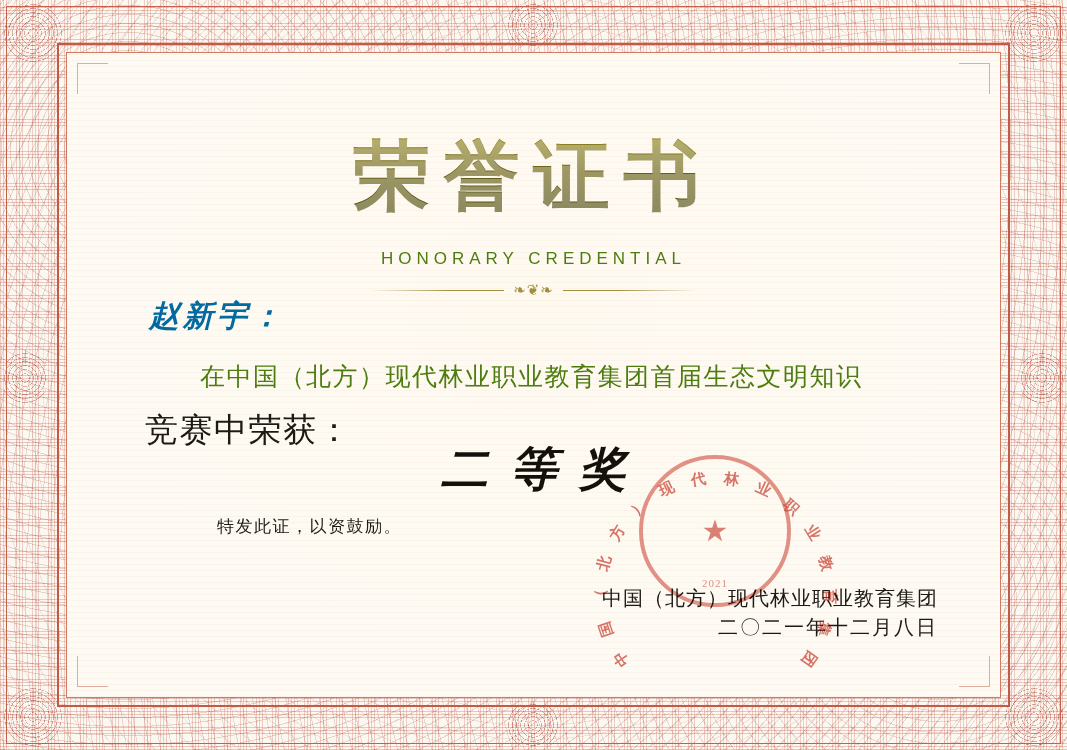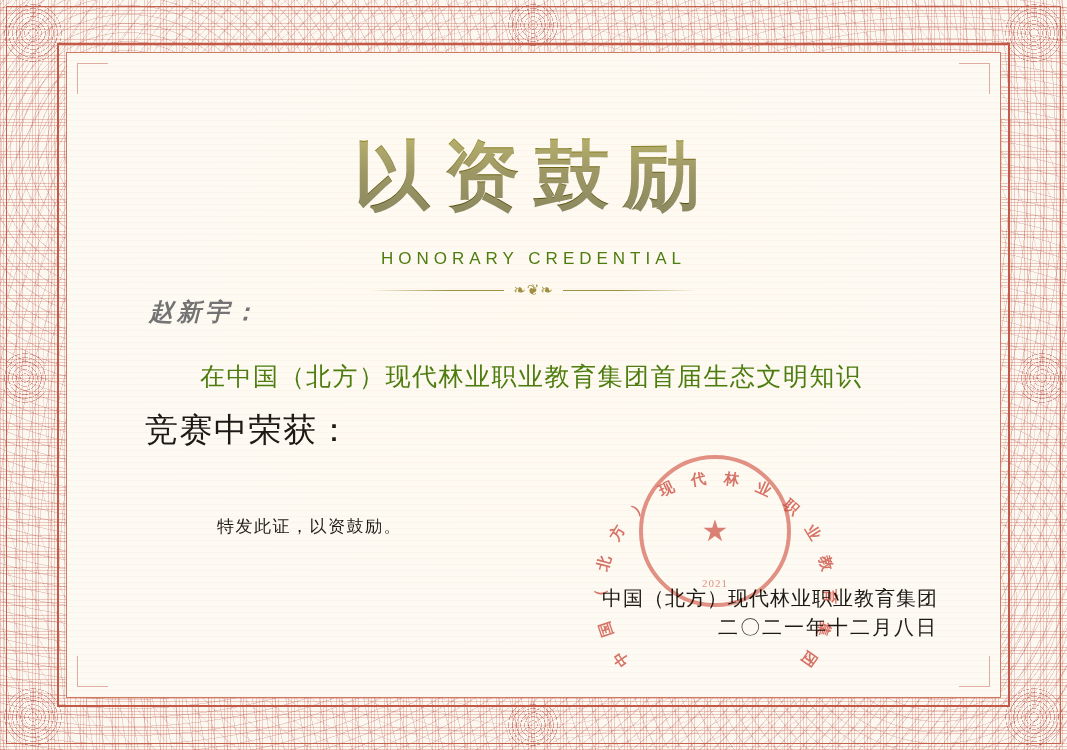--- a/index.html
+++ b/index.html
@@ -170,25 +170,25 @@
     margin: 0 9px;
     letter-spacing: 1px;
     line-height: 1;
   }
 
   .recipient {
     position: absolute;
     top: 243px;
     left: 82px;
     font-family: "DejaVu Serif", serif;
-    font-size: 24px;
+    font-size: 30px;
     font-style: italic;
     font-weight: bold;
     letter-spacing: 4px;
-    color: #737373;
+    color: #0369a1;
   }
 
   .body-line-1 {
     position: absolute;
     top: 307px;
     left: 133px;
     font-family: "DejaVu Serif", serif;
     font-size: 25px;
     letter-spacing: 1.5px;
     color: #4d7c0f;
@@ -325,35 +325,36 @@
   <div class="panel-rule-inner"></div>
   <div class="panel-texture"></div>
 
   <div class="content">
 
     <div class="corner-orn" style="left:10px; top:10px; border-right:none; border-bottom:none;"></div>
     <div class="corner-orn" style="right:10px; top:10px; border-left:none; border-bottom:none;"></div>
     <div class="corner-orn" style="left:10px; bottom:10px; border-right:none; border-top:none;"></div>
     <div class="corner-orn" style="right:10px; bottom:10px; border-left:none; border-top:none;"></div>
 
-    <div class="title">以资鼓励</div>
+    <div class="title">荣誉证书</div>
 
     <div class="subtitle">HONORARY CREDENTIAL</div>
 
     <div class="divider">
       <span class="line"></span>
       <span class="ornament">❧❦❧</span>
       <span class="line right"></span>
     </div>
 
     <div class="recipient">赵新宇：</div>
 
     <div class="body-line-1">在中国（北方）现代林业职业教育集团首届生态文明知识</div>
     <div class="body-line-2">竞赛中荣获：</div>
 
+    <div class="award">二等奖</div>
 
     <div class="closing">特发此证，以资鼓励。</div>
 
     <div class="issuer">
       <div>中国（北方）现代林业职业教育集团</div>
       <div class="date">二〇二一年十二月八日</div>
     </div>
 
   </div>
 

